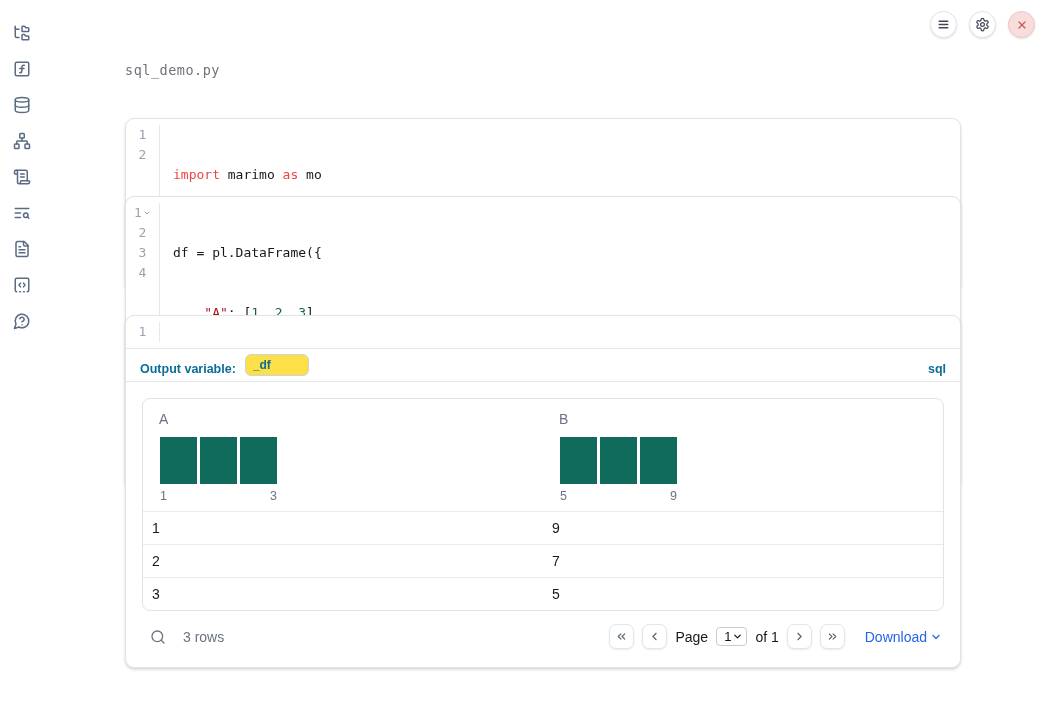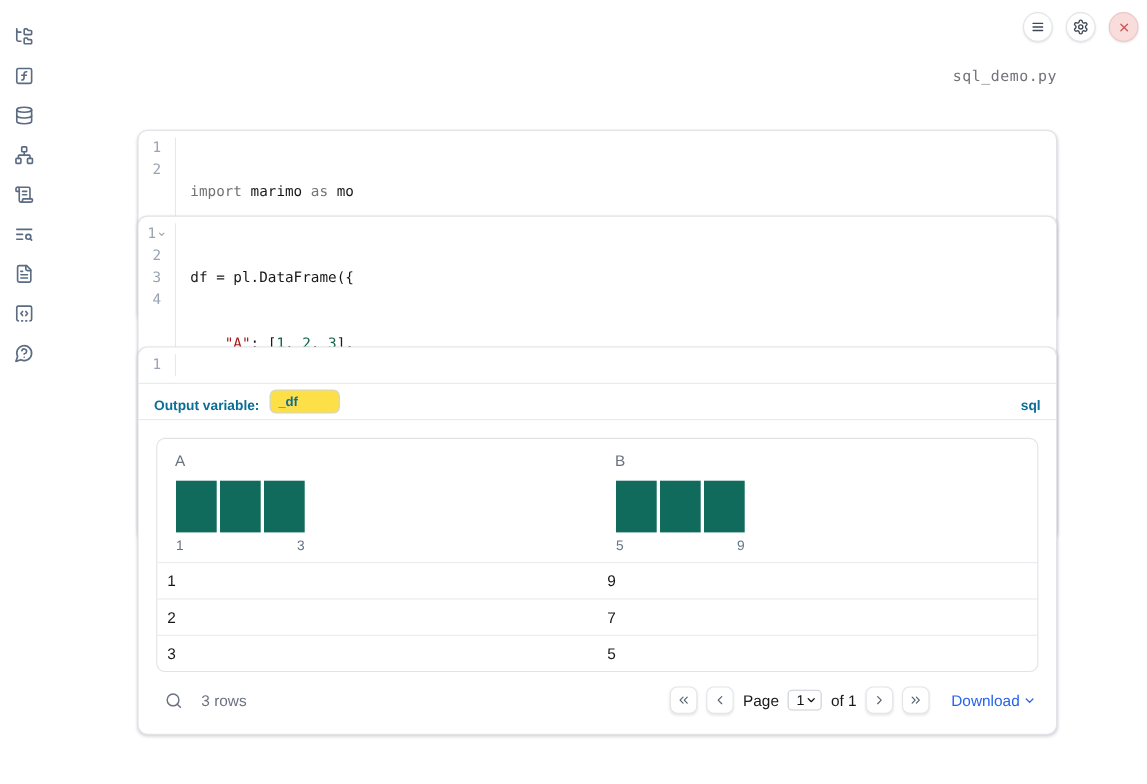--- a/index.html
+++ b/index.html
@@ -13,39 +13,39 @@
   .side-btn svg { width:18px; height:18px; }
 
   
   .topbar { position:absolute; top:11px; right:8px; display:flex; align-items:center; gap:12px; }
   .circle-btn { width:27px; height:27px; border-radius:50%; border:1px solid #e2e4e8; background:#fff;
     display:flex; align-items:center; justify-content:center; color:#3f4754;
     box-shadow:0 1px 2px rgba(0,0,0,.12); cursor:pointer; }
   .circle-btn.danger { background:#f9dcdc; border-color:#eec6c6; color:#cd5454; }
 
   
-  .filename { position:absolute; top:62px; left:125px; width:836px; text-align:right;
+  .filename { position:absolute; top:62px; left:125px; width:836px; text-align:left;
     font-family:"DejaVu Sans Mono", monospace; font-size:13.5px; color:#71717a; letter-spacing:.5px; }
 
   
   .cell { position:absolute; left:125px; width:836px; background:#fff;
     border:1px solid #e2e3e7; border-radius:9px;
     box-shadow:0 2px 3px rgba(100,100,115,.18), 0 1px 2px rgba(100,100,115,.10); }
   #cell1 { top:118px; }
   #cell2 { top:196px; }
   #cell3 { top:315px; }
 
   .editor { display:flex; padding:6px 0; font-family:"DejaVu Sans Mono", monospace;
     font-size:13px; line-height:20px; }
   .gutter { width:34px; flex:none; border-right:1px solid #e7e8eb; color:#9aa3b1; }
   .gutter .gl { height:20px; display:flex; align-items:center; justify-content:center; gap:1px; }
   .gutter .fold { color:#9aa3b1; display:flex; }
   .code { padding-left:13px; white-space:pre; color:#18181b; }
   .code .ln { height:20px; }
-  .tok-kw  { color:#737373; }
+  .tok-kw  { color:#ef4444; }
   .tok-str { color:#a81717; }
   .tok-num { color:#116644; }
 
   
   .sql-footer { border-top:1px solid #e7e8eb; display:flex; align-items:flex-end; padding:5px 14px; gap:9px; }
   .ov-label { color:#0b6e99; font-weight:700; font-size:12.5px; }
   .ov-input { width:64px; border:1px solid #cdd3dc; border-radius:6px; padding:3px 7px;
     font-size:12px; font-weight:700; color:#0b6e99; background:#fde047; font-family:"Liberation Sans", sans-serif; }
   .sql-badge { margin-left:auto; color:#0b6e99; font-weight:700; font-size:12.5px; }
 

